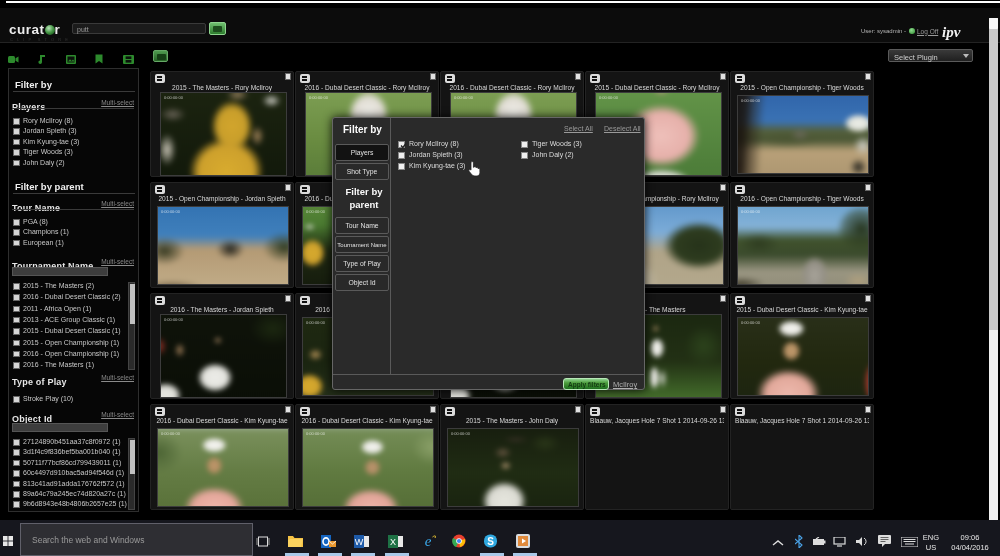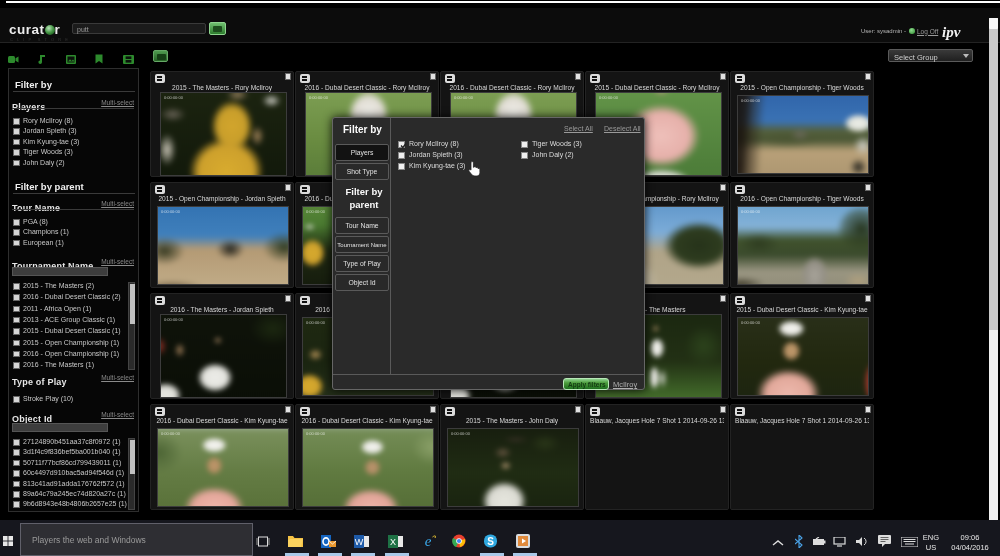--- a/index.html
+++ b/index.html
@@ -58,21 +58,21 @@
     </svg></div>
 <div class="abs" style="left:123px;top:50px;"><svg width="11" height="9" viewBox="0 0 11 9">
       <rect x="0" y="0" width="11" height="9" rx="1" fill="#2d8a2d"></rect>
       <rect x="2.6" y="1.4" width="5.8" height="2.6" fill="#0c120c"></rect>
       <rect x="2.6" y="5" width="5.8" height="2.6" fill="#0c120c"></rect>
     </svg></div>
 <div class="abs" style="left:153px;top:50px;width:15px;height:12px;border-radius:2px;background:linear-gradient(#4f9a4f,#256325);border:1px solid #66a866;">
     <span style="position:absolute;left:3px;top:3px;width:9px;height:6px;background:#153f15;border-radius:1px;"></span>
   </div>
 <div class="abs" style="left:888px;top:49px;width:85px;height:13px;background:linear-gradient(#3a3a3a,#1f1f1f);border:1px solid #5a5a5a;border-radius:2px;">
-    <span style="position:absolute;left:5px;top:2.5px;font-size:7.5px;color:#cfcfcf;">Select Group</span>
+    <span style="position:absolute;left:5px;top:2.5px;font-size:7.5px;color:#cfcfcf;">Select Plugin</span>
     <span style="position:absolute;right:3px;top:4px;width:0;height:0;border-left:3px solid transparent;border-right:3px solid transparent;border-top:4px solid #bbb;"></span>
   </div>
 <div class="abs" style="left:8px;top:68px;width:131px;height:444px;border:1px solid #2e2e2e;background:#060606;"></div>
 <div class="abs" style="left:15px;top:79px;font-size:9.5px;font-weight:bold;color:#f0f0f0;">Filter by</div>
 <div class="abs" style="left:13px;top:91px;width:122px;height:1px;background:#3a3a3a;"></div>
 <div class="abs" style="left:12px;top:96px;width:124px;height:11px;"><span class="shead">Players</span><span class="mslink">Multi-select</span></div>
 <div class="abs" style="left:12px;top:108px;width:122px;height:1px;background:#3a3a3a;"></div>
 <div class="abs sideitem" style="left:13px;top:117.0px;width:120px;">
     <span class="cb"></span>
     <span class="lb">Rory McIlroy (8)</span>
@@ -404,21 +404,21 @@
     <path d="M4.2 0.5c.7 0 1.2.5 1.2 1.2v4.6l.5 0c.2-.5.8-.7 1.4-.5.3.1.6.4.7.8.4-.2 1-.2 1.4 0 .3.2.5.5.6.9.5-.2.9-.1 1.3.1.4.3.6.7.6 1.2v2.9c0 1.7-1.2 3.3-2.9 3.3H6.9c-1.3 0-2.6-.6-3.4-1.7L1.1 10.3c-.4-.4-.3-1.1.1-1.5.4-.4 1.1-.4 1.5 0l.3.3V1.7c0-.7.5-1.2 1.2-1.2z" fill="#fff" stroke="#222" stroke-width="0.8"></path>
   </svg>
 <div class="abs" style="left:0;top:520px;width:1000px;height:36px;background:#16171e;"></div>
 <svg class="abs" style="left:3px;top:536px;" width="10" height="10" viewBox="0 0 12 12">
 <rect x="0" y="0" width="5.5" height="5.5" fill="#e8e8e8"></rect>
     <rect x="6.5" y="0" width="5.5" height="5.5" fill="#e8e8e8"></rect>
 <rect x="0" y="6.5" width="5.5" height="5.5" fill="#e8e8e8"></rect>
     <rect x="6.5" y="6.5" width="5.5" height="5.5" fill="#e8e8e8"></rect>
   </svg>
 <div class="abs" style="left:20px;top:523px;width:233px;height:33px;background:#2e2e33;border:1px solid #60606a;">
-    <span style="position:absolute;left:11px;top:11px;font-size:8.5px;color:#9a9a9a;">Players the web and Windows</span>
+    <span style="position:absolute;left:11px;top:11px;font-size:8.5px;color:#9a9a9a;">Search the web and Windows</span>
   </div>
 <svg class="abs" style="left:256px;top:536px;" width="14" height="11" viewBox="0 0 14 11">
 <rect x="2.5" y="1" width="9" height="9" fill="none" stroke="#ddd" stroke-width="1"></rect>
 <path d="M1 2v7 M13 2v7" stroke="#888" stroke-width="1.2"></path>
   </svg>
 <div class="abs" style="left:288px;top:534px;width:15px;height:15px;"><svg width="15" height="13" viewBox="0 0 15 13">
       <path d="M0 1h5l1.5 2H15v9H0z" fill="#f5c244"></path>
       <path d="M1.5 4h12v1.5h-12z" fill="#4a90d9"></path>
       <path d="M0 5l2-1h13l-2 8H0z" fill="#fbd25e"></path>
     </svg></div>

